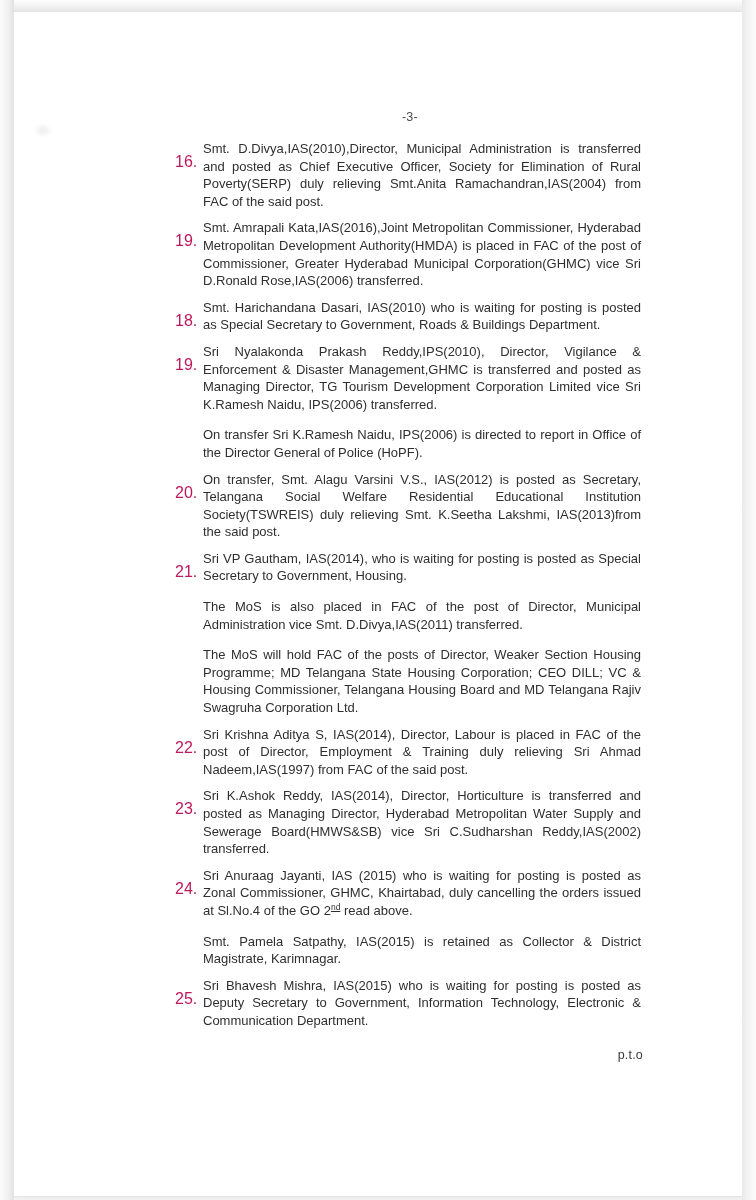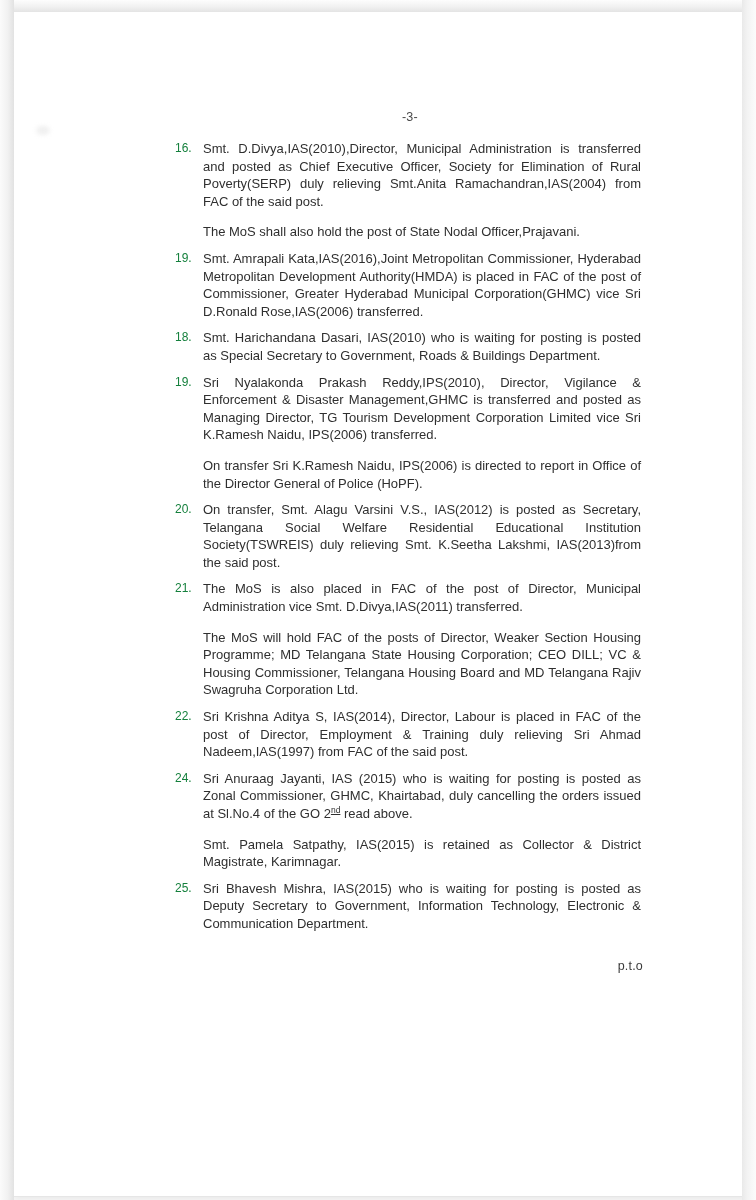--- a/index.html
+++ b/index.html
@@ -91,24 +91,24 @@
 
   .item {
     position: relative;
     padding-left: 24px;
     margin-bottom: 9px;
   }
 
   .item-number {
     position: absolute;
     left: 0;
-    top: 0;
+    top: 13px;
     width: 22px;
-    font-size: 12px;
-    color: #15803d;
+    font-size: 16px;
+    color: #be185d;
     text-align: left;
     line-height: 17.6px;
   }
 
   .para {
     font-size: 13px;
     line-height: 17.6px;
     color: #2f2f2f;
     text-align: justify;
     text-justify: inter-word;
@@ -128,21 +128,21 @@
     font-size: 8.5px;
     vertical-align: super;
     line-height: 0;
     text-decoration: underline;
   }
 
   .pto {
     text-align: right;
     font-size: 12.5px;
     color: #3a3a3a;
-    margin-top: 26px;
+    margin-top: 18px;
     padding-right: 2px;
     letter-spacing: 0.2px;
   }
 </style>
 </head>
 <body>
 
 <div class="scan-viewport">
 
   <div class="page-sheet"></div>
@@ -152,47 +152,51 @@
   <div class="scan-smudge"></div>
 
   <div class="doc-body">
 
     <div class="page-number">-3-</div>
 
     <ol class="item-list" id="item-list">
         <li class="item">
           <span class="item-number">16.</span>
           <p class="para tight">Smt.    D.Divya,IAS(2010),Director,  Municipal   Administration   is transferred  and  posted  as  Chief  Executive  Officer,  Society  for Elimination   of   Rural   Poverty(SERP)   duly   relieving   Smt.Anita Ramachandran,IAS(2004) from FAC of the said post.</p>
-          <p class="para tight">The MoS shall also hold the post of State Nodal Officer,Prajavani.</p>
         </li>
         <li class="item">
           <span class="item-number">19.</span>
           <p class="para tight">Smt.   Amrapali   Kata,IAS(2016),Joint   Metropolitan   Commissioner, Hyderabad  Metropolitan  Development  Authority(HMDA)  is  placed  in FAC  of  the  post  of  Commissioner,  Greater  Hyderabad  Municipal Corporation(GHMC) vice Sri D.Ronald Rose,IAS(2006) transferred.</p>
         </li>
         <li class="item">
           <span class="item-number">18.</span>
           <p class="para tight">Smt.  Harichandana  Dasari,  IAS(2010)  who  is  waiting  for  posting  is posted  as  Special  Secretary  to  Government,  Roads  &amp;  Buildings Department.</p>
         </li>
         <li class="item">
           <span class="item-number">19.</span>
           <p class="para tight">Sri  Nyalakonda  Prakash  Reddy,IPS(2010),  Director,  Vigilance  &amp; Enforcement &amp; Disaster Management,GHMC is transferred and posted as  Managing  Director,  TG  Tourism  Development  Corporation  Limited vice Sri K.Ramesh Naidu, IPS(2006) transferred.</p>
           <p class="para tight">On  transfer  Sri  K.Ramesh  Naidu,  IPS(2006)  is  directed  to  report  in Office of the Director General of Police (HoPF).</p>
         </li>
         <li class="item">
           <span class="item-number">20.</span>
           <p class="para tight">On transfer, Smt. Alagu Varsini V.S., IAS(2012) is posted as Secretary, Telangana   Social   Welfare   Residential   Educational   Institution Society(TSWREIS)   duly   relieving   Smt.   K.Seetha   Lakshmi, IAS(2013)from the said post.</p>
         </li>
         <li class="item">
           <span class="item-number">21.</span>
+          <p class="para tight">Sri  VP  Gautham,  IAS(2014),  who  is  waiting  for  posting  is  posted  as Special Secretary to Government, Housing.</p>
           <p class="para tight">The  MoS  is  also  placed  in  FAC  of  the  post  of  Director,  Municipal Administration vice Smt. D.Divya,IAS(2011) transferred.</p>
           <p class="para tight">The  MoS  will  hold  FAC  of  the  posts  of  Director,  Weaker  Section Housing Programme; MD Telangana State Housing Corporation; CEO DILL;  VC  &amp;  Housing  Commissioner,  Telangana  Housing  Board  and MD Telangana Rajiv Swagruha Corporation Ltd.</p>
         </li>
         <li class="item">
           <span class="item-number">22.</span>
           <p class="para tight">Sri Krishna Aditya S, IAS(2014), Director, Labour is placed in FAC of the post of Director, Employment &amp; Training duly relieving Sri Ahmad Nadeem,IAS(1997) from FAC of the said post.</p>
+        </li>
+        <li class="item">
+          <span class="item-number">23.</span>
+          <p class="para tight">Sri K.Ashok Reddy, IAS(2014), Director, Horticulture is transferred and posted as Managing Director, Hyderabad Metropolitan Water Supply and    Sewerage    Board(HMWS&amp;SB)    vice    Sri    C.Sudharshan Reddy,IAS(2002) transferred.</p>
         </li>
         <li class="item">
           <span class="item-number">24.</span>
           <p class="para tight">Sri Anuraag Jayanti, IAS (2015) who is waiting for posting is posted as Zonal  Commissioner,  GHMC,  Khairtabad,  duly  cancelling  the  orders issued at Sl.No.4 of the GO 2<sup>nd</sup> read above.</p>
           <p class="para tight">Smt.  Pamela  Satpathy,  IAS(2015)  is  retained  as  Collector  &amp;  District Magistrate, Karimnagar.</p>
         </li>
         <li class="item">
           <span class="item-number">25.</span>
           <p class="para tight">Sri Bhavesh Mishra, IAS(2015) who is waiting for posting is posted as Deputy Secretary to Government, Information Technology, Electronic &amp; Communication Department.</p>
         </li>

